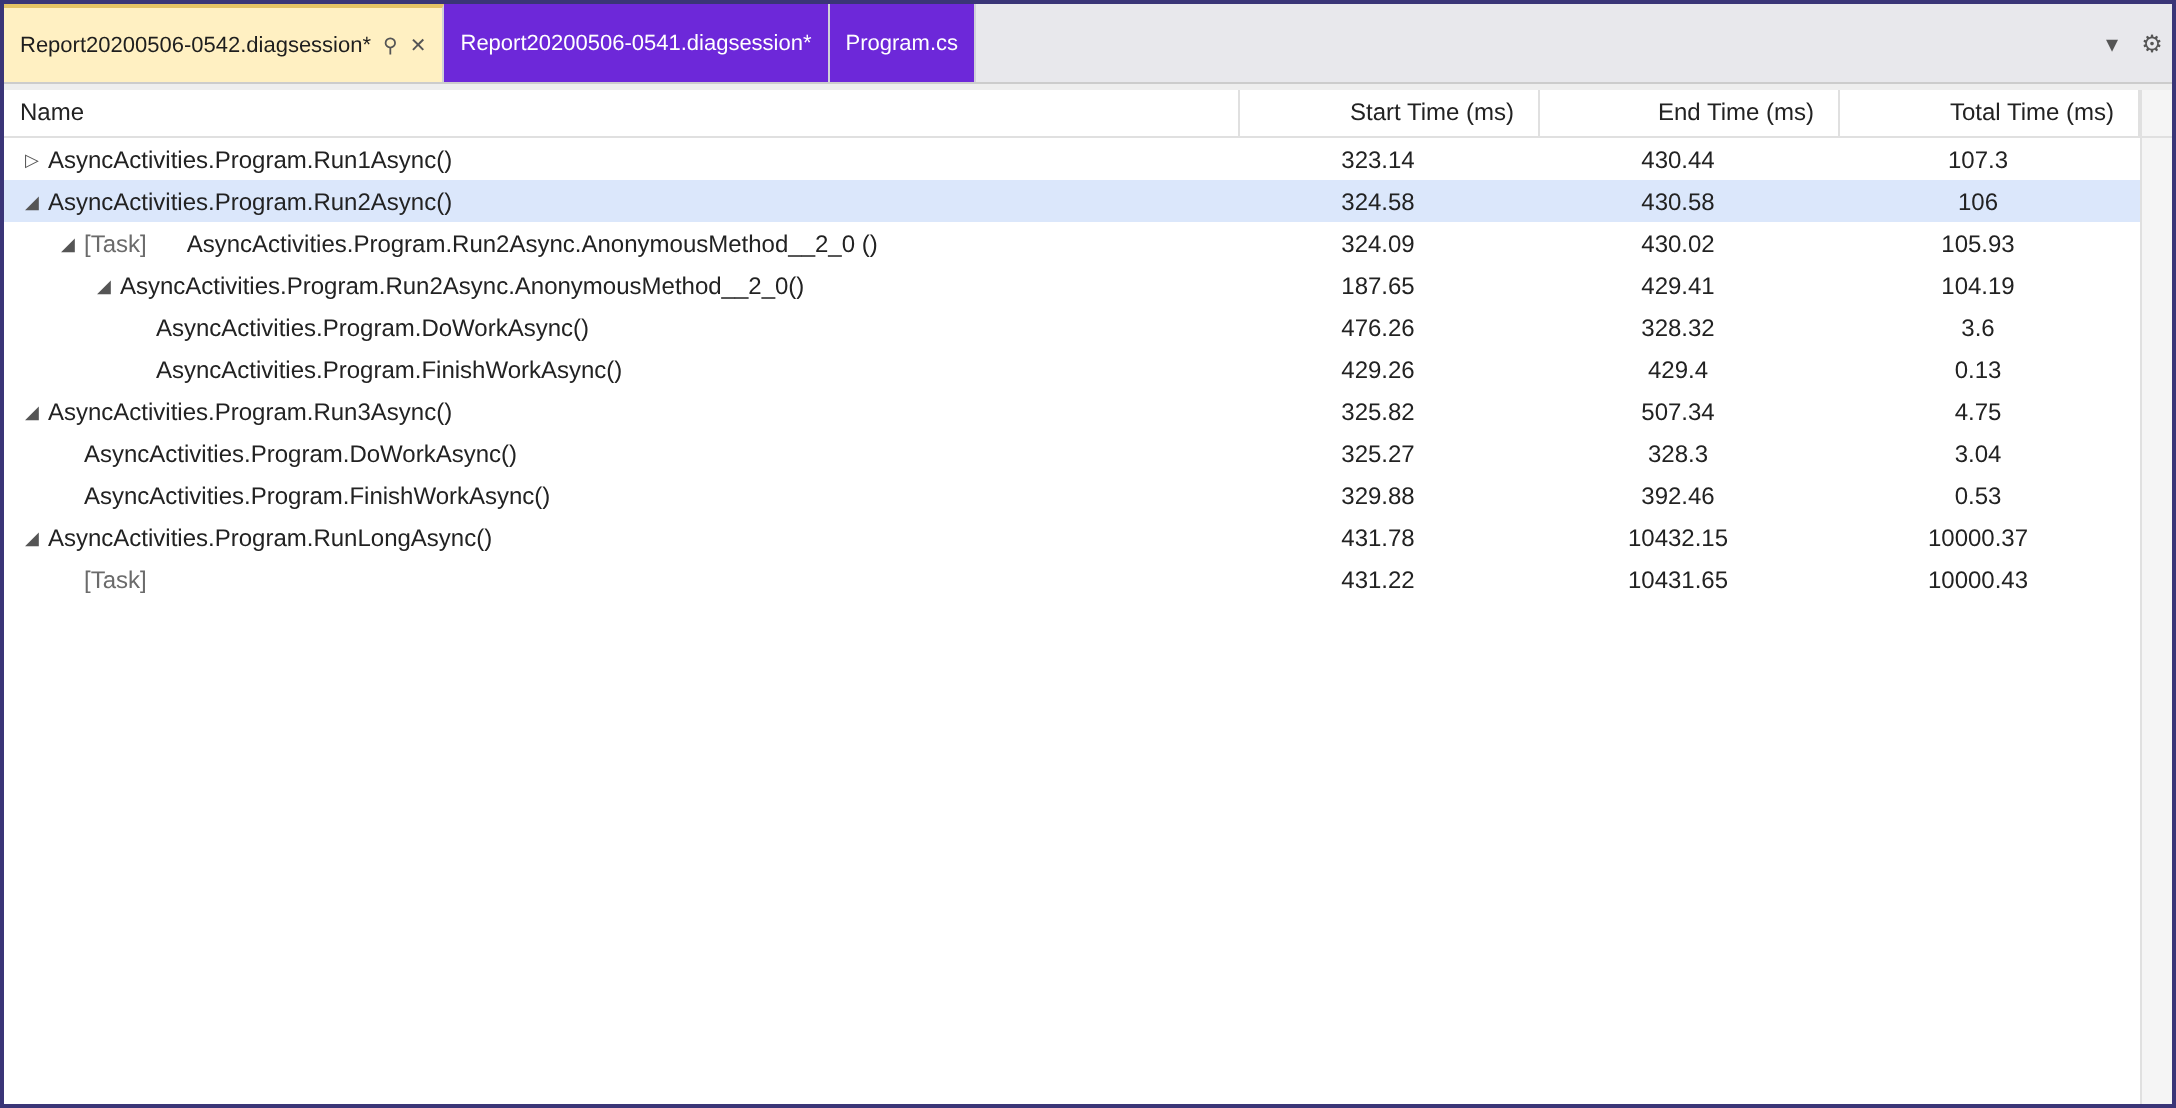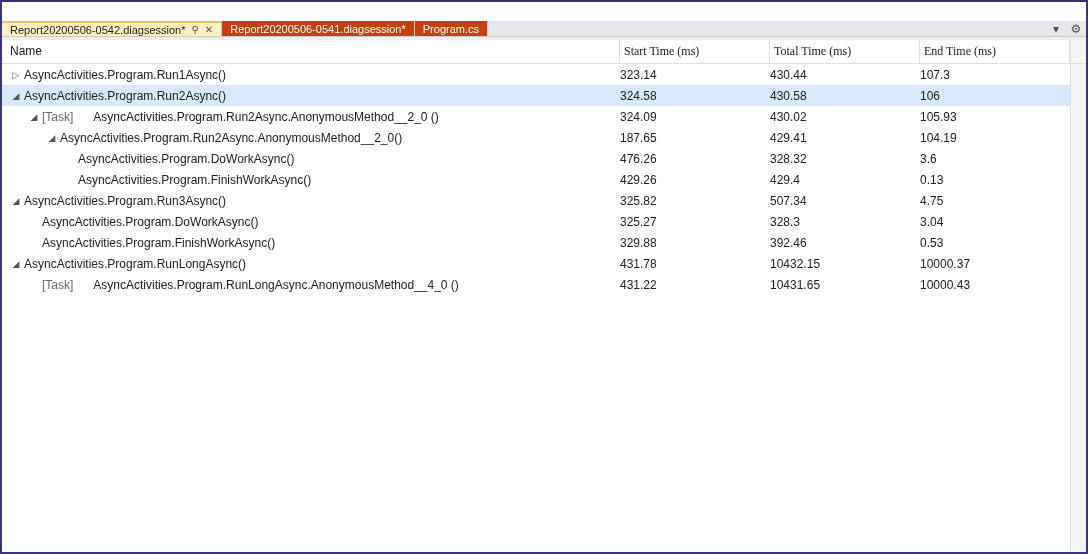--- a/index.html
+++ b/index.html
@@ -1,33 +1,33 @@
 <!DOCTYPE html>
 <html><head>
   <meta charset="utf-8">
   <style>
     * { box-sizing: border-box; margin: 0; padding: 0; }
     html, body { width: 1088px; height: 554px; font-family: "Segoe UI", Tahoma, sans-serif; font-size: 12px; overflow: hidden; }
     body { border: 2px solid #3a3577; background: #fff; }
-    .tabstrip { display: flex; align-items: stretch; height: 16px; background: #e8e8ec; border-bottom: 1px solid #ccc; position: relative; margin-top: 19px; }
+    .tabstrip { display: flex; align-items: stretch; height: 40px; background: #e8e8ec; border-bottom: 1px solid #ccc; position: relative; }
     .tab { display: flex; align-items: center; padding: 0 8px; font-size: 11px; cursor: pointer; border-right: 1px solid #d0d0d8; color: #1e1e1e; }
     .tab.active { background: #fff0c2; border-top: 2px solid #e5c365; }
     .tab .pin, .tab .close { margin-left: 6px; color: #555; font-size: 10px; }
-    .tab.inactive { background: #c2410c; color: #fff; }
+    .tab.inactive { background: #6d28d9; color: #fff; }
     .tabstrip .spacer { flex: 1; }
     .tabstrip .dropdown-icon, .tabstrip .gear-icon { width: 20px; display: flex; align-items: center; justify-content: center; color: #555; cursor: pointer; }
     .panel { background: #fff; width: 100%; height: calc(100% - 22px); display: flex; flex-direction: column; border-top: 3px solid #eee; }
     .headers { display: flex; height: 24px; border-bottom: 1px solid #e0e0e0; color: #222; font-size: 12px; }
     .col-name { flex: 1; padding: 4px 8px; border-right: 1px solid #e0e0e0; }
-    .col-num { width: 150px; padding: 4px 12px 4px 4px; border-right: 1px solid #e0e0e0; font-family: Liberation Serif, serif; }
+    .col-num { width: 150px; text-align: right; padding: 4px 12px 4px 4px; border-right: 1px solid #e0e0e0; }
     .rows { flex: 1; overflow: auto; }
     .row { display: flex; height: 21px; align-items: center; font-size: 12px; color: #222; }
     .row.selected { background: #dbe7fb; }
     .cell-name { flex: 1; display: flex; align-items: center; padding-left: 8px; overflow: hidden; white-space: nowrap; }
-    .cell-num { width: 150px; text-align: left; padding-right: 12px; }
+    .cell-num { width: 150px; text-align: center; padding-right: 12px; }
     .expander { width: 12px; display: inline-flex; justify-content: center; color: #555; font-size: 9px; margin-right: 2px; cursor: pointer; }
     .indent { display: inline-block; }
     .tasklabel { color: #6b6b6b; margin-right: 20px; }
     .scroll-gutter { width: 16px; border-left: 1px solid #e0e0e0; background: #f5f5f5; }
     .body-wrap { display: flex; flex: 1; min-height: 0; }
     .rows-wrap { flex: 1; display: flex; flex-direction: column; }
   </style>
 </head>
 <body>
 
@@ -46,22 +46,22 @@
     </div>
   <div class="spacer"></div>
   <div class="dropdown-icon">▾</div>
   <div class="gear-icon">⚙</div>
 </div>
 
 <div class="panel">
   <div class="headers">
     <div class="col-name">Name</div>
     <div class="col-num">Start Time (ms)</div>
+    <div class="col-num">End Time (ms)</div>
     <div class="col-num">Total Time (ms)</div>
-    <div class="col-num">End Time (ms)</div>
     <div class="scroll-gutter"></div>
   </div>
   <div class="body-wrap">
     <div class="rows-wrap">
       <div class="rows" id="rows-mount">
           <div class="row">
             <div class="cell-name">
               <span class="indent" style="width: 0px;"></span>
               <span class="expander">▷</span>
               <span>AsyncActivities.Program.Run1Async()</span>
@@ -159,21 +159,20 @@
             </div>
             <div class="cell-num">431.78</div>
             <div class="cell-num">10432.15</div>
             <div class="cell-num">10000.37</div>
           </div>
           <div class="row">
             <div class="cell-name">
               <span class="indent" style="width: 18px;"></span>
               <span class="expander"></span>
               <span class="tasklabel">[Task]</span>
-              <span>AsyncActivities.Program.RunLongAsync.AnonymousMethod__4_0 ()</span>
             </div>
             <div class="cell-num">431.22</div>
             <div class="cell-num">10431.65</div>
             <div class="cell-num">10000.43</div>
           </div>
         </div>
     </div>
     <div class="scroll-gutter"></div>
   </div>
 </div>

